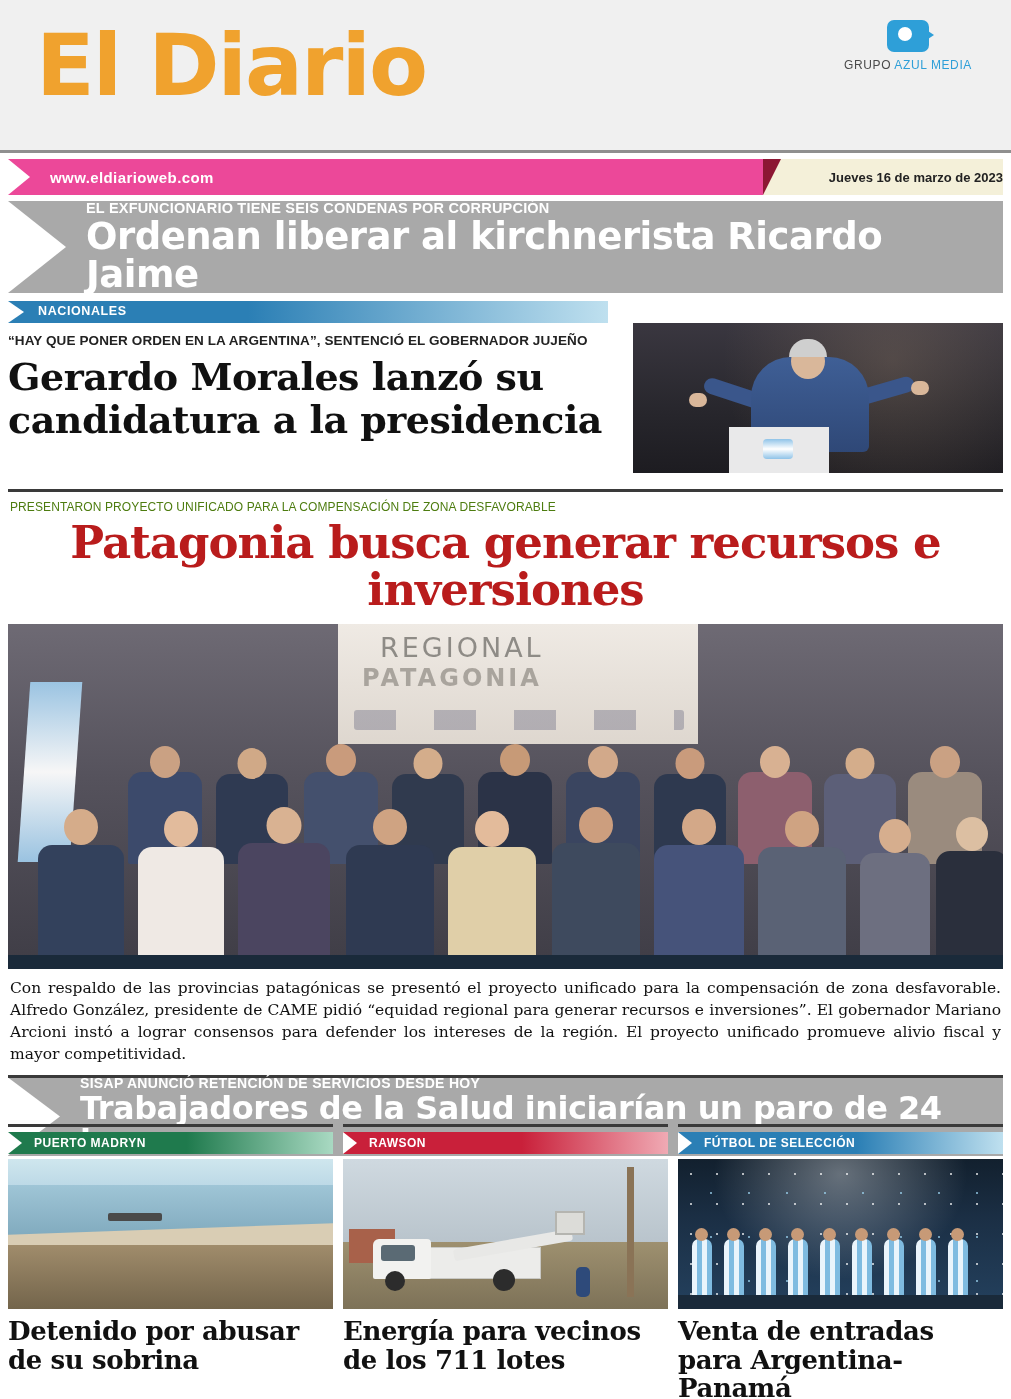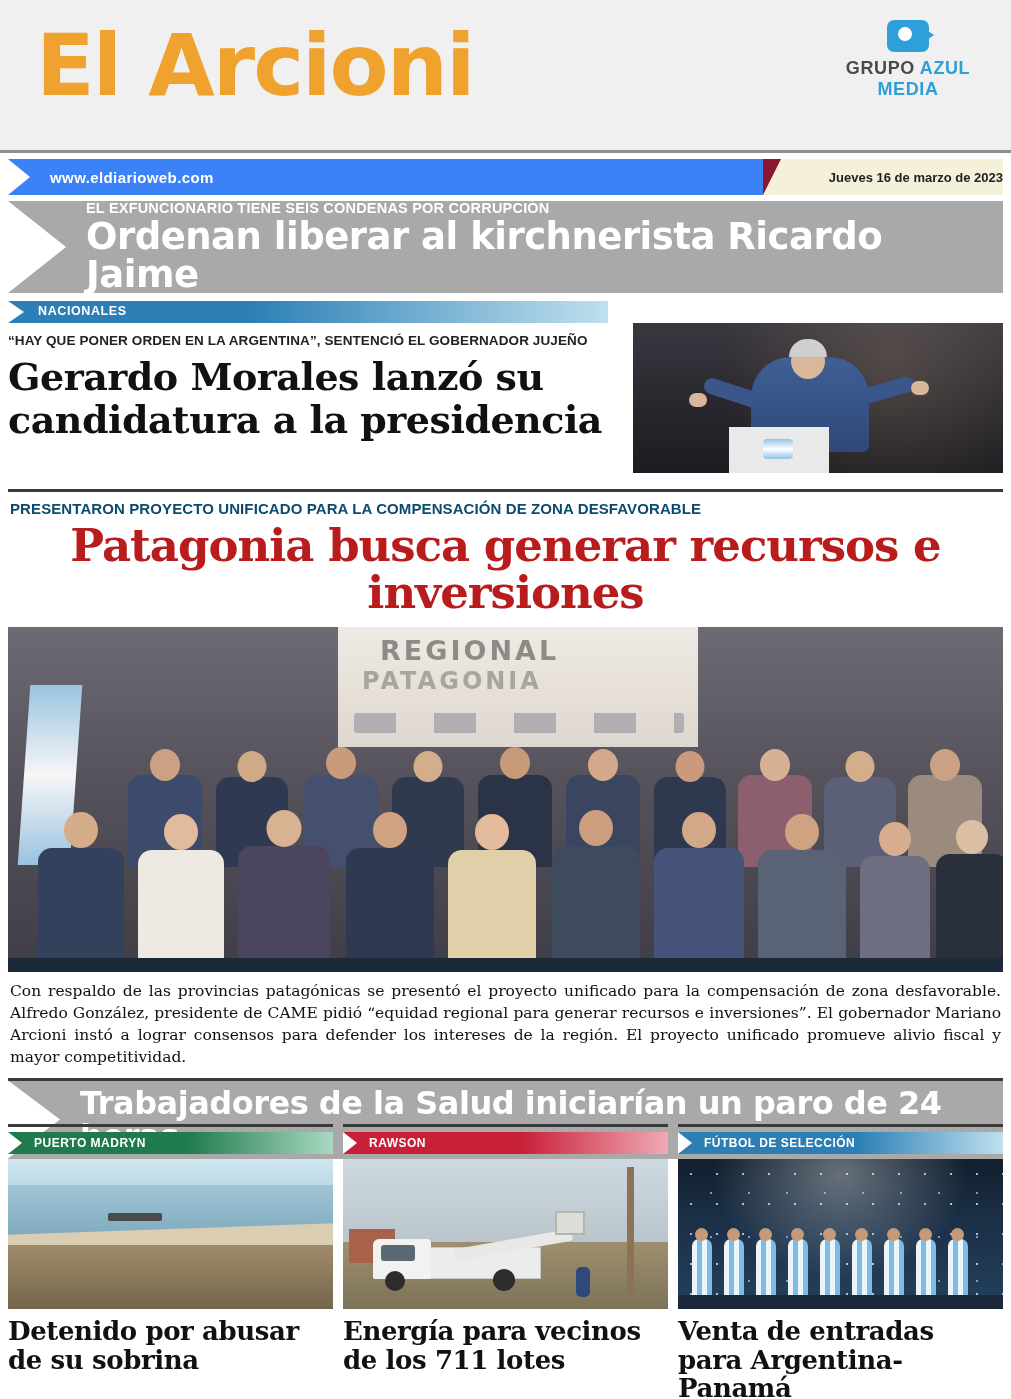--- a/index.html
+++ b/index.html
@@ -39,33 +39,33 @@
   }
   .brand-mark:after{
     content:"";position:absolute;left:11px;top:7px;
     width:14px;height:14px;border-radius:50%;background:#fff;
   }
   .brand-mark:before{
     content:"";position:absolute;right:-5px;top:9px;
     width:0;height:0;border-top:6px solid transparent;border-bottom:6px solid transparent;border-left:9px solid #2e9fd8;
   }
   .brand-text{
-    font-size:18px;font-weight:bold;letter-spacing:0.6px;color:#4a4a4a;
+    font-size:12px;font-weight:normal;letter-spacing:0.6px;color:#4a4a4a;
   }
   .brand-text .blue{color:#2e9fd8;}
 
   
   .webbar{
     position:relative;height:36px;margin:6px 8px 0 8px;
     display:flex;align-items:stretch;
   }
   .webbar-left{
     position:relative;
     flex:0 0 755px;
-    background:#3b82f6;
+    background:#ec4899;
     display:flex;align-items:center;
   }
   .webbar-left:before{
     content:"";position:absolute;left:0;top:0;bottom:0;width:22px;background:#ffffff;
     clip-path:polygon(0 0,0 100%,100% 50%);
   }
   .webbar-left:after{
     content:"";position:absolute;right:-18px;top:0;bottom:0;width:18px;background:#8c1733;
     clip-path:polygon(0 0,0 100%,100% 0);
   }
@@ -163,40 +163,40 @@
   }
   .nac-photo .podium:after{
     content:"";position:absolute;left:34px;top:12px;width:30px;height:20px;border-radius:4px;
     background:linear-gradient(180deg,#8fc3e8 0%,#fff 50%,#8fc3e8 100%);
   }
 
   .rule{height:3px;background:#3a3a3a;margin:10px 8px 0 8px;}
 
   
   .lead-kicker{
-    margin:8px 10px 0 10px;font-size:15px;font-weight:bold;color:#0c4a6e;letter-spacing:.1px;
+    margin:8px 10px 0 10px;font-size:12px;font-weight:normal;color:#4d7c0f;letter-spacing:.1px;
   }
   .lead-title{
     margin:6px 10px 0 10px;
     font-family:"DejaVu Serif", serif;font-weight:bold;
     font-size:45px;line-height:1.04;letter-spacing:-1px;color:#b91c1c;text-align:center;
   }
   .lead-photo{
     margin:10px 8px 0 8px;height:345px;position:relative;overflow:hidden;background:#4a4a55;
   }
   .lp-bg{
     position:absolute;inset:0;
     background:linear-gradient(180deg,#6e6a74 0%,#55525c 45%,#3f3d46 100%);
   }
   .lp-screen{
     position:absolute;left:330px;top:0;width:360px;height:120px;
     background:linear-gradient(180deg,#efeae4 0%,#ded7cf 100%);
   }
   .lp-screen .t1{
-    position:absolute;left:42px;top:8px;font-size:27px;font-weight:bold;color:#8e8b86;letter-spacing:3px;
+    position:absolute;left:42px;top:8px;font-size:27px;font-weight:normal;color:#8e8b86;letter-spacing:3px;
     font-family:"DejaVu Sans",sans-serif;
   }
   .lp-screen .t2{
     position:absolute;left:24px;top:40px;font-size:24px;font-weight:bold;color:#a9a49d;letter-spacing:3px;
     font-family:"DejaVu Sans",sans-serif;
   }
   .lp-logos{
     position:absolute;left:16px;top:86px;width:330px;height:20px;
     background:repeating-linear-gradient(90deg, rgba(120,120,140,.45) 0 42px, transparent 42px 80px);
     border-radius:3px;
@@ -298,21 +298,21 @@
   .p3 .plh{position:absolute;width:13px;height:13px;border-radius:50%;background:#c79a77;}
 
   .floor{position:absolute;left:0;bottom:0;width:100%;height:14px;background:#1a2a3a;}
 </style>
 </head>
 <body>
 
 <div class="page">
 
   <div class="masthead">
-    <div class="masthead-title">El Arcioni</div>
+    <div class="masthead-title">El Diario</div>
     <div class="brand">
       <div class="brand-mark"></div>
       <div class="brand-text">
         <span>GRUPO</span>
         <span class="blue">AZUL MEDIA</span>
       </div>
     </div>
   </div>
 
   <div class="webbar">
@@ -451,20 +451,21 @@
           <div class="h" style="top:0;width:32px;height:34px;background:#dcbfa2;"></div>
       </div>
     </div>
     <div class="floor"></div>
   </div>
 
   <div class="lead-caption">Con respaldo de las provincias patagónicas se presentó el proyecto unificado para la compensación de zona desfavorable. Alfredo González, presidente de CAME pidió “equidad regional para generar recursos e inversiones”. El gobernador Mariano Arcioni instó a lograr consensos para defender los intereses de la región. El proyecto unificado promueve alivio fiscal y mayor competitividad.</div>
 
   <div class="banner2">
     <div class="banner2-inner">
+      <div class="banner2-kicker">SISAP ANUNCIÓ RETENCIÓN DE SERVICIOS DESDE HOY</div>
       <div class="banner2-title">Trabajadores de la Salud iniciarían un paro de 24 horas</div>
     </div>
   </div>
 
   <div class="cards">
 
     <div class="card">
       <div class="card-tag tag-green">
         <span>PUERTO MADRYN</span>
       </div>

